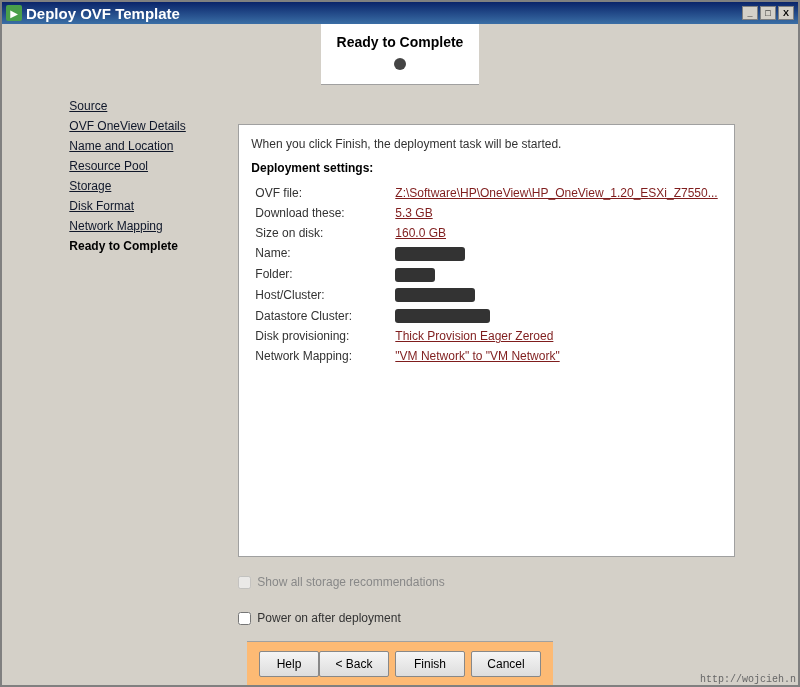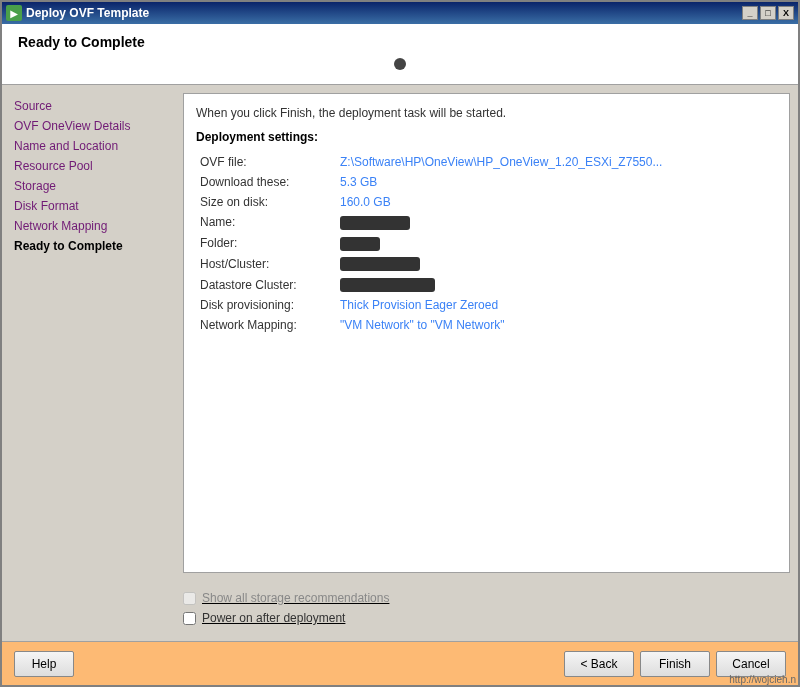--- a/index.html
+++ b/index.html
@@ -39,21 +39,21 @@
       background: #4a9f4a;
       border-radius: 2px;
       display: flex;
       align-items: center;
       justify-content: center;
       font-size: 10px;
       color: white;
     }
     .title-bar-text {
       color: white;
-      font-size: 12px;
+      font-size: 15px;
       font-weight: bold;
     }
     .title-bar-buttons {
       display: flex;
       gap: 2px;
     }
     .title-btn {
       width: 16px;
       height: 14px;
       background: #d4d0c8;
@@ -64,20 +64,21 @@
       justify-content: center;
       cursor: pointer;
       color: #000;
       font-weight: bold;
     }
     .window-content {
       flex: 1;
       display: flex;
       flex-direction: column;
       overflow: hidden;
+      align-items: center;
     }
     .header-area {
       background: white;
       padding: 10px 16px 12px 16px;
       border-bottom: 1px solid #a0a0a0;
       flex-shrink: 0;
     }
     .header-title {
       font-size: 14px;
       font-weight: bold;
@@ -111,35 +112,37 @@
     .sidebar {
       width: 165px;
       flex-shrink: 0;
       display: flex;
       flex-direction: column;
       gap: 2px;
       padding: 4px 0;
     }
     .sidebar-item {
       padding: 2px 4px;
-      color: #701a75;
+      color: #0f172a;
       cursor: pointer;
+      text-decoration: underline;
       font-size: 12px;
     }
     .sidebar-item.active {
       color: #000;
       text-decoration: none;
       font-weight: bold;
     }
     .content-area {
       flex: 1;
       background: #d4d0c8;
       display: flex;
       flex-direction: column;
       overflow: hidden;
+      margin-top: 31px;
     }
     .content-box {
       flex: 1;
       background: white;
       border: 1px solid #a0a0a0;
       padding: 12px;
       overflow-y: auto;
     }
     .content-intro {
       font-size: 12px;
@@ -160,36 +163,36 @@
       padding: 3px 4px;
       font-size: 12px;
       vertical-align: middle;
     }
     .settings-table tr td:first-child {
       color: #333;
       width: 140px;
       white-space: nowrap;
     }
     .settings-table tr td:last-child {
-      color: #3b82f6;
+      color: #7f1d1d;
+      text-decoration: underline;
     }
     .redacted-bar {
       display: inline-block;
       background: #333;
       border-radius: 3px;
       height: 14px;
       vertical-align: middle;
     }
     .checkbox-area {
       margin-top: 10px;
       display: flex;
       flex-direction: column;
-      gap: 6px;
+      gap: 22px;
       padding: 8px 0;
-      text-decoration: underline;
     }
     .checkbox-row {
       display: flex;
       align-items: center;
       gap: 6px;
       color: #666;
     }
     .checkbox-row input[type="checkbox"] {
       width: 13px;
       height: 13px;
@@ -222,20 +225,21 @@
     }
     .btn-help {
       min-width: 60px;
     }
     .watermark {
       position: fixed;
       bottom: 2px;
       right: 4px;
       font-size: 10px;
       color: #666;
+      font-family: Liberation Mono, monospace;
     }
   </style>
 </head>
 <body>
 
 <div class="window">
 
   <div class="title-bar">
     <div class="title-bar-left">
       <div class="title-bar-icon">▶</div>

